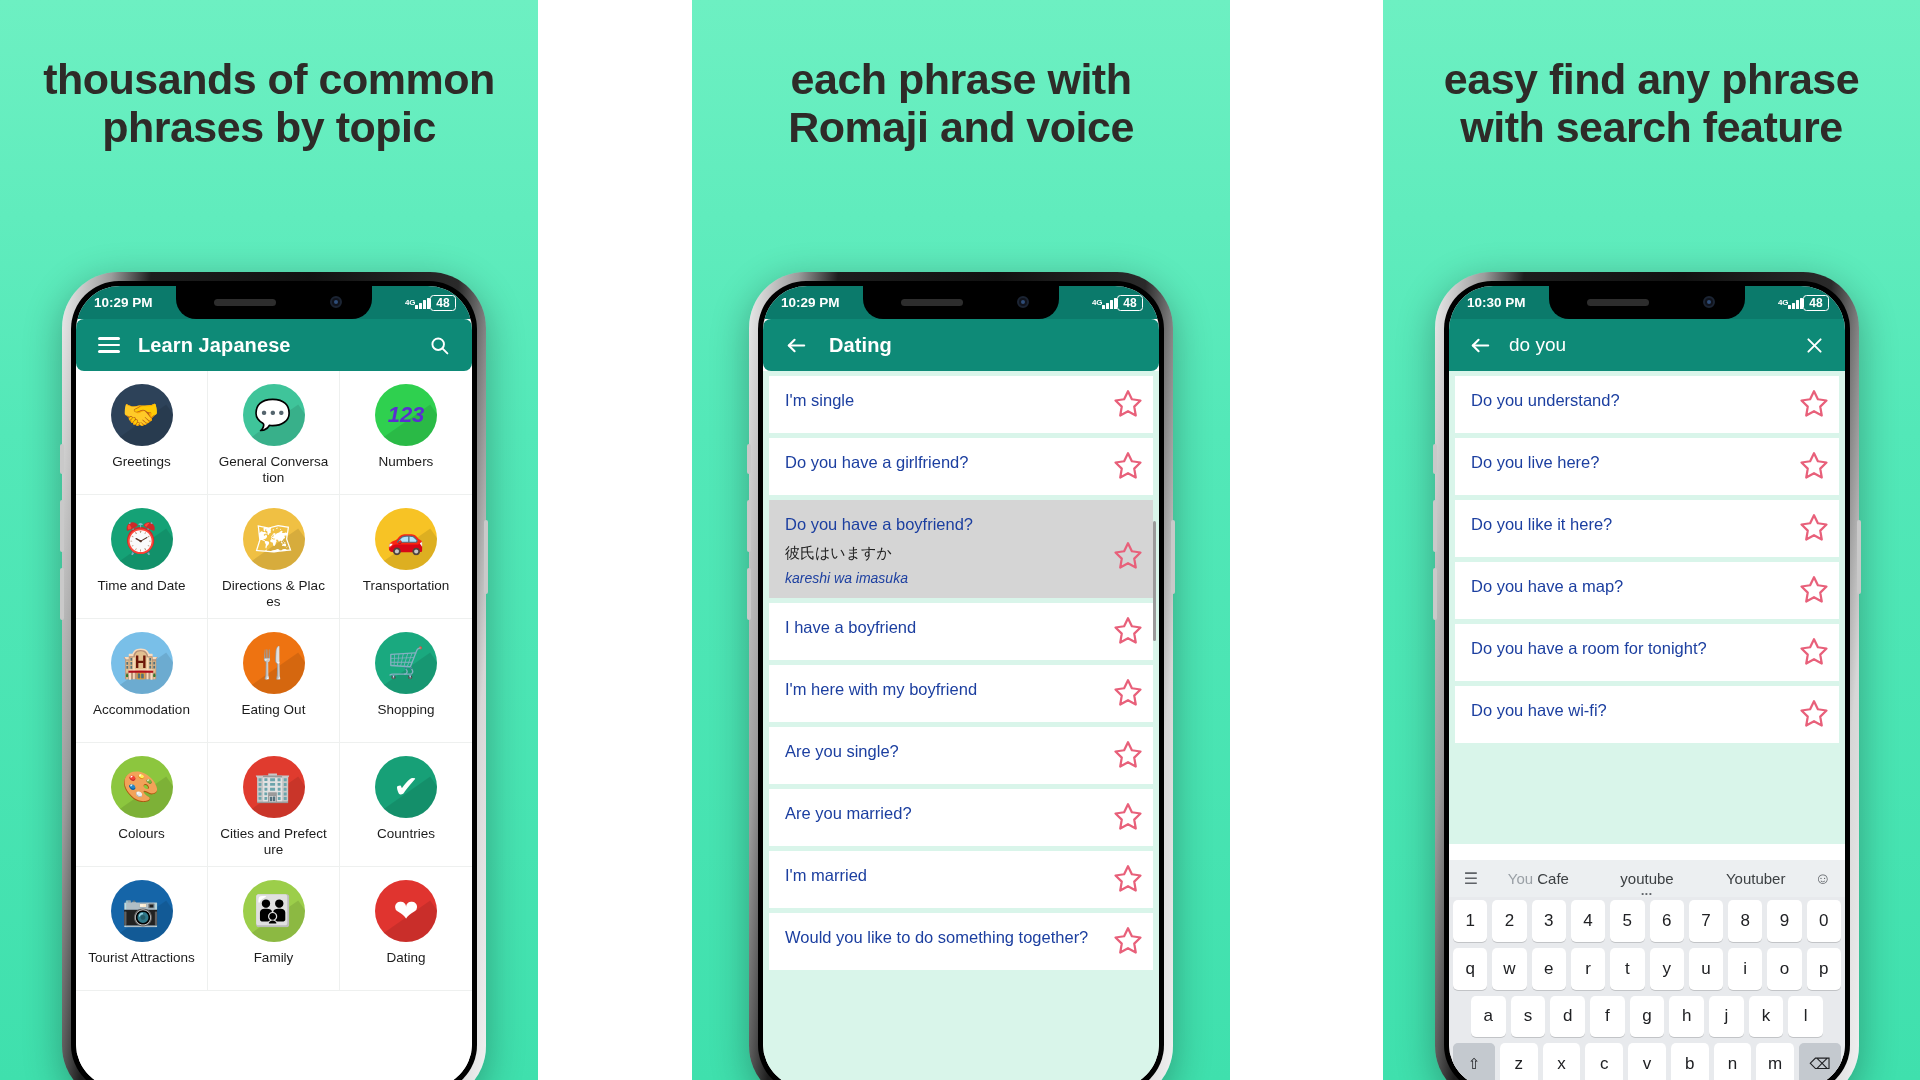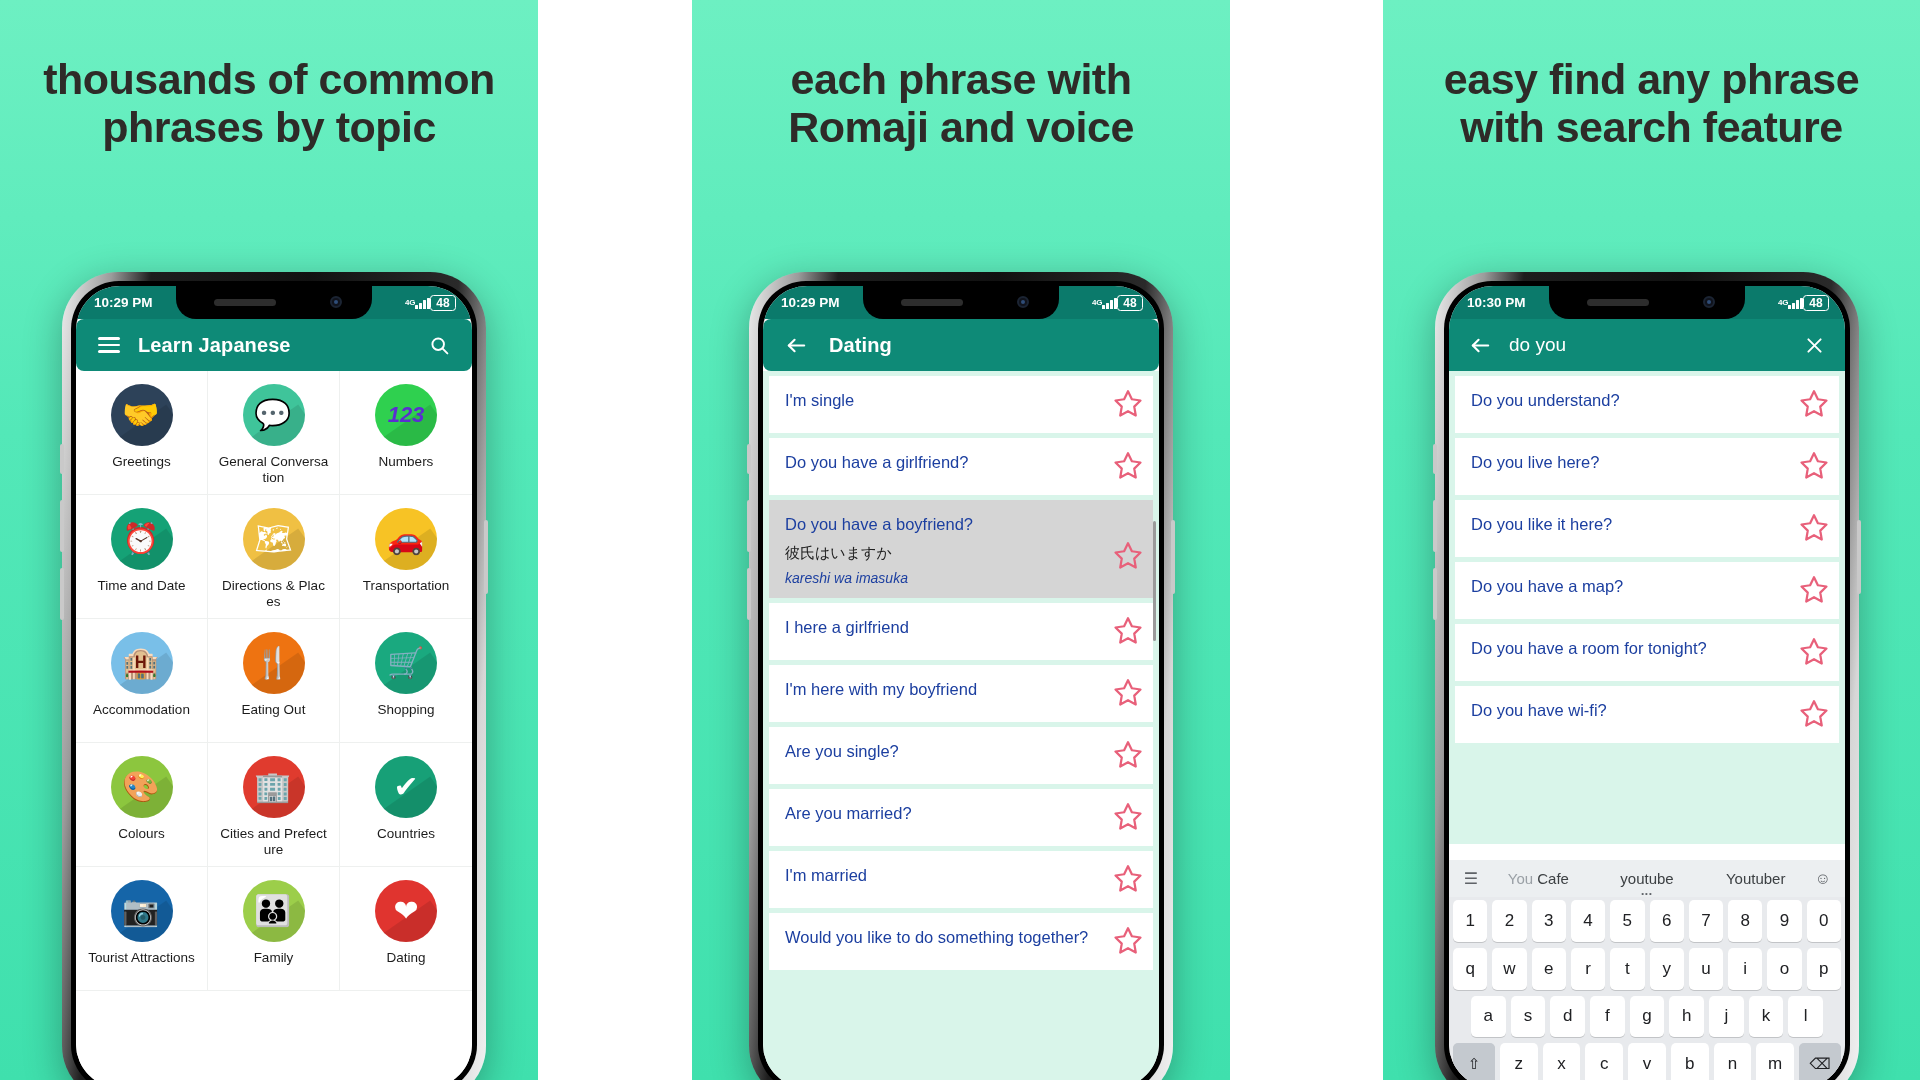--- a/index.html
+++ b/index.html
@@ -458,21 +458,21 @@
                   <div class="ro">kareshi wa imasuka</div>
                 </div>
                 <div class="star" style="margin-top: 26px;">
                   <svg viewBox="0 0 24 24" fill="none" stroke="currentColor" stroke-width="1.8" stroke-linejoin="round">
                     <polygon points="12,2.6 15.1,9 22,10 17,14.9 18.2,22 12,18.6 5.8,22 7,14.9 2,10 8.9,9"></polygon>
                   </svg>
                 </div>
               </div>
               <div class="phrase">
                 <div class="txtcol">
-                  <div class="en">I here a girlfriend</div>
+                  <div class="en">I have a boyfriend</div>
                 </div>
                 <div class="star">
                   <svg viewBox="0 0 24 24" fill="none" stroke="currentColor" stroke-width="1.8" stroke-linejoin="round">
                     <polygon points="12,2.6 15.1,9 22,10 17,14.9 18.2,22 12,18.6 5.8,22 7,14.9 2,10 8.9,9"></polygon>
                   </svg>
                 </div>
               </div>
               <div class="phrase">
                 <div class="txtcol">
                   <div class="en">I'm here with my boyfriend</div>

